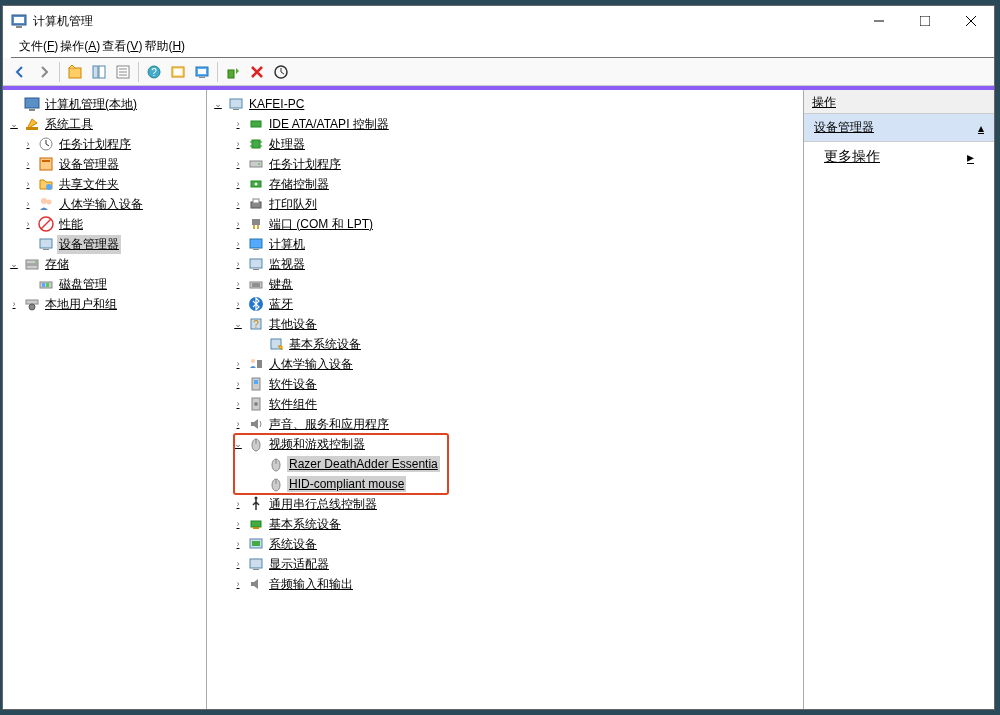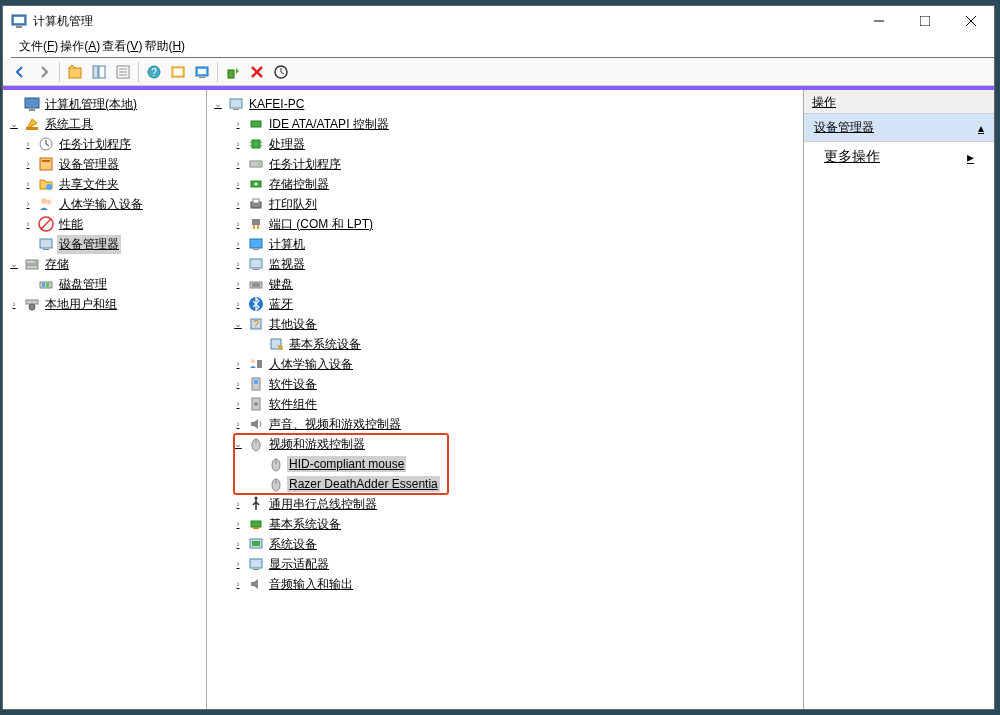--- a/index.html
+++ b/index.html
@@ -432,51 +432,51 @@
           <span class="tree-label">软件组件</span>
         </div>
       <div class="tree-node m-indent-1">
           <span class="tree-toggle">›</span>
           <span class="tree-icon">
             <svg viewBox="0 0 16 16">
               <path d="M3 6 L6 6 L10 3 L10 13 L6 10 L3 10 Z" fill="#888"></path>
               <path d="M12 5 Q14 8 12 11" fill="none" stroke="#888"></path>
             </svg>
           </span>
-          <span class="tree-label">声音、视频和游戏控制器</span>
+          <span class="tree-label">声音、服务和应用程序</span>
         </div>
       <div class="tree-node m-indent-1">
           <span class="tree-toggle">⌄</span>
           <span class="tree-icon">
             <svg viewBox="0 0 16 16">
               <ellipse cx="8" cy="9" rx="4" ry="6" fill="#ccc" stroke="#888"></ellipse>
               <line x1="8" y1="3" x2="8" y2="8" stroke="#888"></line>
             </svg>
           </span>
           <span class="tree-label">视频和游戏控制器</span>
         </div>
       <div class="tree-node m-indent-2">
           <span class="tree-toggle empty"></span>
           <span class="tree-icon">
             <svg viewBox="0 0 16 16">
               <ellipse cx="8" cy="9" rx="4" ry="6" fill="#ccc" stroke="#888"></ellipse>
               <line x1="8" y1="3" x2="8" y2="8" stroke="#888"></line>
             </svg>
           </span>
-          <span class="tree-label selected">HID-compliant mouse</span>
+          <span class="tree-label selected">Razer DeathAdder Essentia</span>
         </div>
       <div class="tree-node m-indent-2">
           <span class="tree-toggle empty"></span>
           <span class="tree-icon">
             <svg viewBox="0 0 16 16">
               <ellipse cx="8" cy="9" rx="4" ry="6" fill="#ccc" stroke="#888"></ellipse>
               <line x1="8" y1="3" x2="8" y2="8" stroke="#888"></line>
             </svg>
           </span>
-          <span class="tree-label selected">Razer DeathAdder Essentia</span>
+          <span class="tree-label selected">HID-compliant mouse</span>
         </div>
       <div class="tree-node m-indent-1">
           <span class="tree-toggle">›</span>
           <span class="tree-icon">
             <svg viewBox="0 0 16 16">
               <path d="M8 2 L8 14 M8 6 L5 9 M8 6 L11 9" stroke="#333" fill="none" stroke-width="1.5"></path>
               <circle cx="8" cy="2" r="1.5" fill="#333"></circle>
             </svg>
           </span>
           <span class="tree-label">通用串行总线控制器</span>

